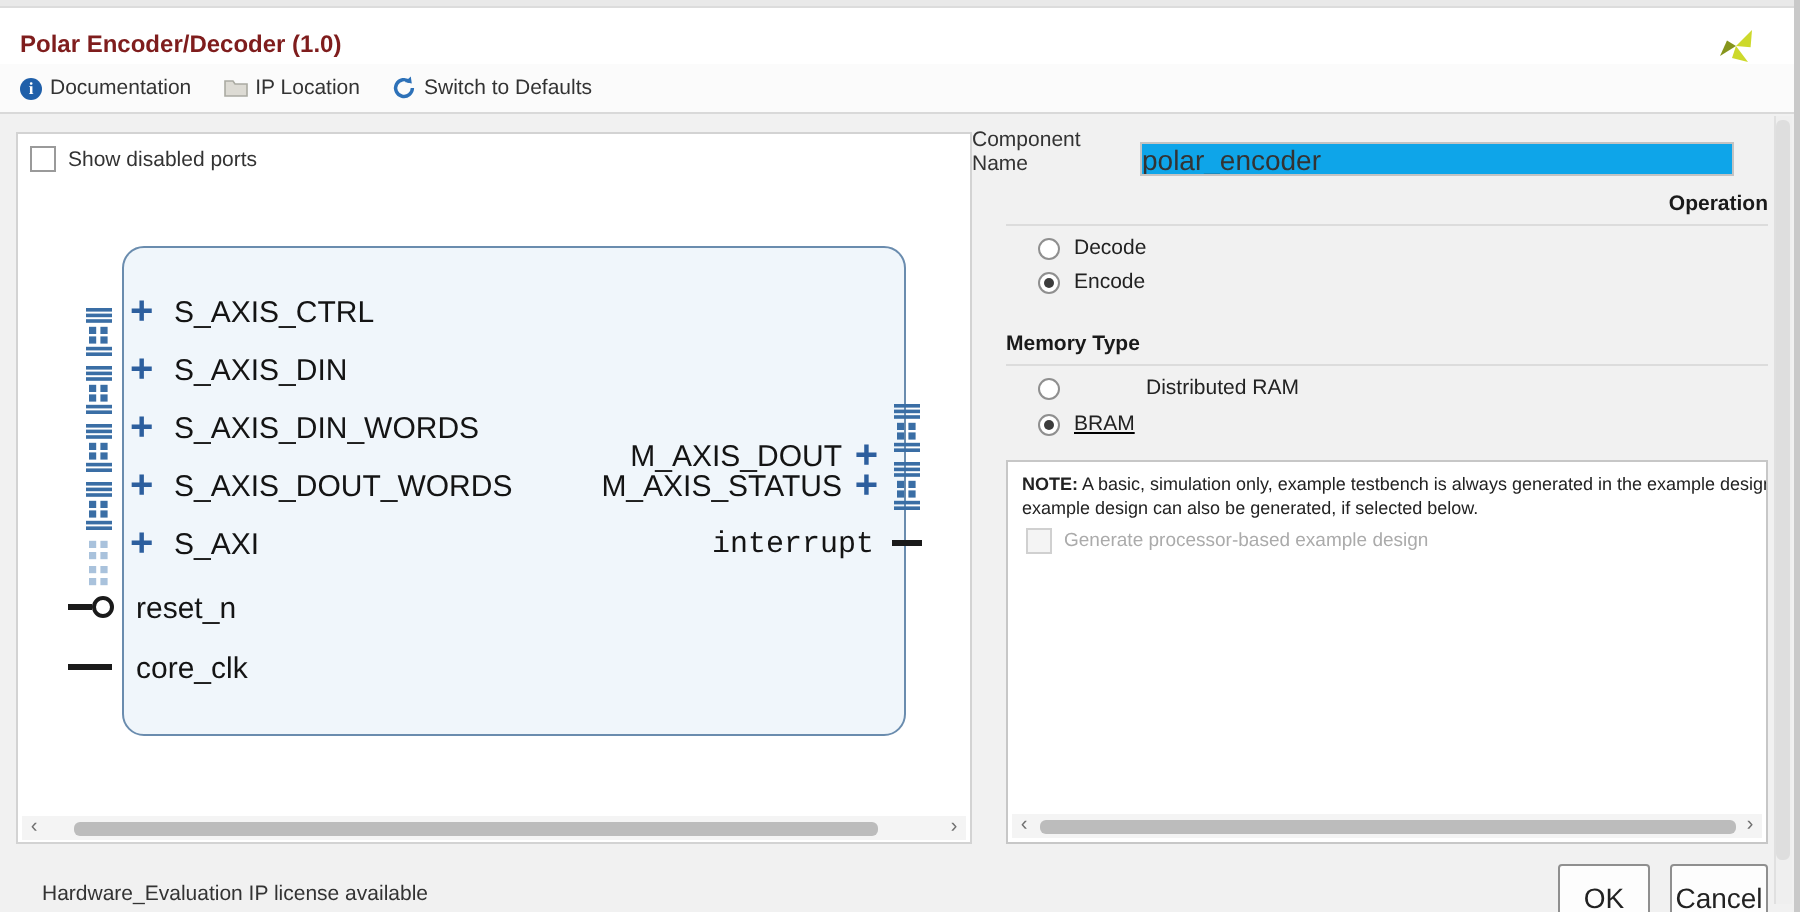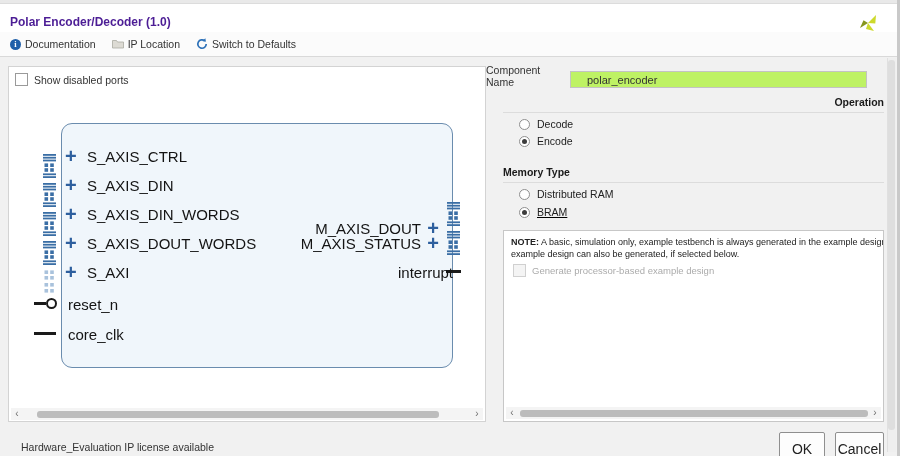--- a/index.html
+++ b/index.html
@@ -1,21 +1,21 @@
 <!DOCTYPE html>
 <html><head>
 <meta charset="utf-8">
 <style>
   html,body{margin:0;padding:0;}
   body{width:900px;height:456px;font-family:"Liberation Sans",sans-serif;background:#f1f1f1;position:relative;overflow:hidden;}
   .abs{position:absolute;}
   
   #topstrip{left:0;top:0;width:900px;height:3px;background:#e9e9e9;border-bottom:1px solid #dcdcdc;}
   #titlebar{left:0;top:4px;width:900px;height:28px;background:#ffffff;}
-  #win-title{left:10px;top:11px;font-size:12px;font-weight:bold;color:#4c1d95;}
+  #win-title{left:10px;top:11px;font-size:12px;font-weight:bold;color:#7f1d1d;}
   #logo{right:22px;top:8px;width:20px;height:22px;}
   #toolbar{left:0;top:32px;width:900px;height:25px;background:#fbfbfb;border-bottom:1px solid #d9d9d9;display:flex;align-items:center;padding-left:10px;box-sizing:border-box;position:absolute;}
   .tb-item{display:flex;align-items:center;margin-right:16px;font-size:10.5px;color:#333;cursor:default;}
   .tb-item .ic{margin-right:4px;display:inline-flex;align-items:center;}
   .info-circle{width:11px;height:11px;border-radius:50%;background:#1f5fa9;color:#fff;font-size:8.5px;font-weight:bold;display:inline-flex;align-items:center;justify-content:center;font-family:"Liberation Serif",serif;}
   
   #left-panel{left:8px;top:66px;width:478px;height:356px;background:#ffffff;border:1px solid #d3d3d3;box-sizing:border-box;}
   #show-disabled{left:6px;top:6px;display:flex;align-items:center;font-size:10.5px;color:#333;}
   .checkbox{width:11px;height:11px;border:1px solid #9a9a9a;background:#fff;margin-right:6px;display:inline-block;}
   #block{left:52px;top:56px;width:392px;height:245px;background:#f0f6fb;border:1.3px solid #6a8cae;border-radius:11px;box-sizing:border-box;}
@@ -31,21 +31,21 @@
   .hscroll{position:absolute;height:12px;background:#f4f4f4;display:flex;align-items:center;}
   .scroll-arrow{width:12px;font-size:10px;color:#707070;text-align:center;line-height:12px;}
   .hthumb{position:absolute;height:7px;border-radius:3px;background:#bcbcbc;top:2.5px;}
   #right-vscroll{left:887px;top:58px;width:9px;height:394px;background:#efefef;border-left:1px solid #e0e0e0;box-sizing:border-box;}
   #right-vthumb{left:888px;top:60px;width:7px;height:370px;background:#dedede;border-radius:3px;}
   #win-right-edge{left:897px;top:0;width:3px;height:456px;background:#c9c9c9;}
   
   .cfg-label{font-size:10.5px;color:#333;}
   #comp-row{left:486px;top:71px;width:381px;height:17px;display:flex;align-items:flex-end;}
   #comp-name-label{width:84px;}
-  #comp-name-input{flex:1;height:15px;background:#bef264;border:1px solid #c3c3c3;font-size:11px;color:#333;padding:0 16px;font-family:"Liberation Sans",sans-serif;}
+  #comp-name-input{flex:1;height:15px;background:#0ea5e9;border:1px solid #c3c3c3;font-size:14px;color:#333;padding:0 0;font-family:"Liberation Sans",sans-serif;}
   .section-head{position:absolute;left:503px;width:381px;font-size:10.5px;font-weight:bold;color:#1a1a1a;padding-bottom:4px;border-bottom:1px solid #dcdcdc;}
   .radio-row{position:absolute;left:519px;display:flex;align-items:center;height:14px;}
   .radio{width:11px;height:11px;border:1px solid #8f8f8f;border-radius:50%;background:#fff;margin-right:7px;position:relative;box-sizing:border-box;}
   .radio.sel::after{content:"";position:absolute;left:2px;top:2px;width:5px;height:5px;border-radius:50%;background:#3c3c3c;}
   .radio-label{font-size:10.5px;color:#222;}
   #note-box{left:503px;top:230px;width:381px;height:192px;background:#ffffff;border:1px solid #c7c7c7;box-sizing:border-box;overflow:hidden;}
   .note-line{position:absolute;left:7px;white-space:nowrap;font-size:9px;color:#222;}
   .note-line b{font-weight:bold;}
   #gen-check{position:absolute;left:9px;top:33px;display:flex;align-items:center;}
   #gen-check .checkbox{border:1px solid #d0d0d0;background:#f4f4f4;}
@@ -200,21 +200,21 @@
   <div class="stub-line" style="left:437px;top:203px;width:15px;"></div>
 
   <div class="port-row row-right" style="left:200px;top:135px;width:230px;margin-top:14px;">
     <span class="port-label">M_AXIS_DOUT</span>
     <span class="plus-r">+</span>
   </div>
   <div class="port-row row-right" style="left:200px;top:164px;width:230px;">
     <span class="port-label">M_AXIS_STATUS</span>
     <span class="plus-r">+</span>
   </div>
-  <div class="port-row row-right" style="left:216px;top:193px;width:228px;">
+  <div class="port-row row-right" style="left:200px;top:193px;width:228px;font-family:Liberation Mono, monospace;">
     <span class="port-label">interrupt</span>
   </div>
 
   <svg class="if-icon" style="left:438px;top:135px;" viewBox="0 0 13 24">
       <g fill="#3a6ea5">
         <rect x="0" y="0" width="13" height="1.8"></rect>
         <rect x="0" y="2.8" width="13" height="1.8"></rect>
         <rect x="0" y="5.6" width="13" height="1.8"></rect>
         <rect x="1.5" y="9.4" width="3.6" height="3.6"></rect>
         <rect x="7.2" y="9.4" width="3.6" height="3.6"></rect>
@@ -254,21 +254,21 @@
 <div class="radio-row" style="top:117px;">
   <span class="radio"></span>
   <span class="radio-label">Decode</span>
 </div>
 <div class="radio-row" style="top:134px;">
   <span class="radio sel"></span>
   <span class="radio-label">Encode</span>
 </div>
 
 <div class="section-head" style="top:166px;">Memory Type</div>
-<div class="radio-row" style="top:187px;">
+<div class="radio-row" style="top:187px;gap:36px;">
   <span class="radio"></span>
   <span class="radio-label">Distributed RAM</span>
 </div>
 <div class="radio-row" style="top:205px;text-decoration:underline;">
   <span class="radio sel"></span>
   <span class="radio-label">BRAM</span>
 </div>
 
 <div class="abs" id="note-box">
   <div class="note-line" style="top:6px;"><b>NOTE:</b><span> A basic, simulation only, example testbench is always generated in the example design. Optionally a processor-base</span></div>

